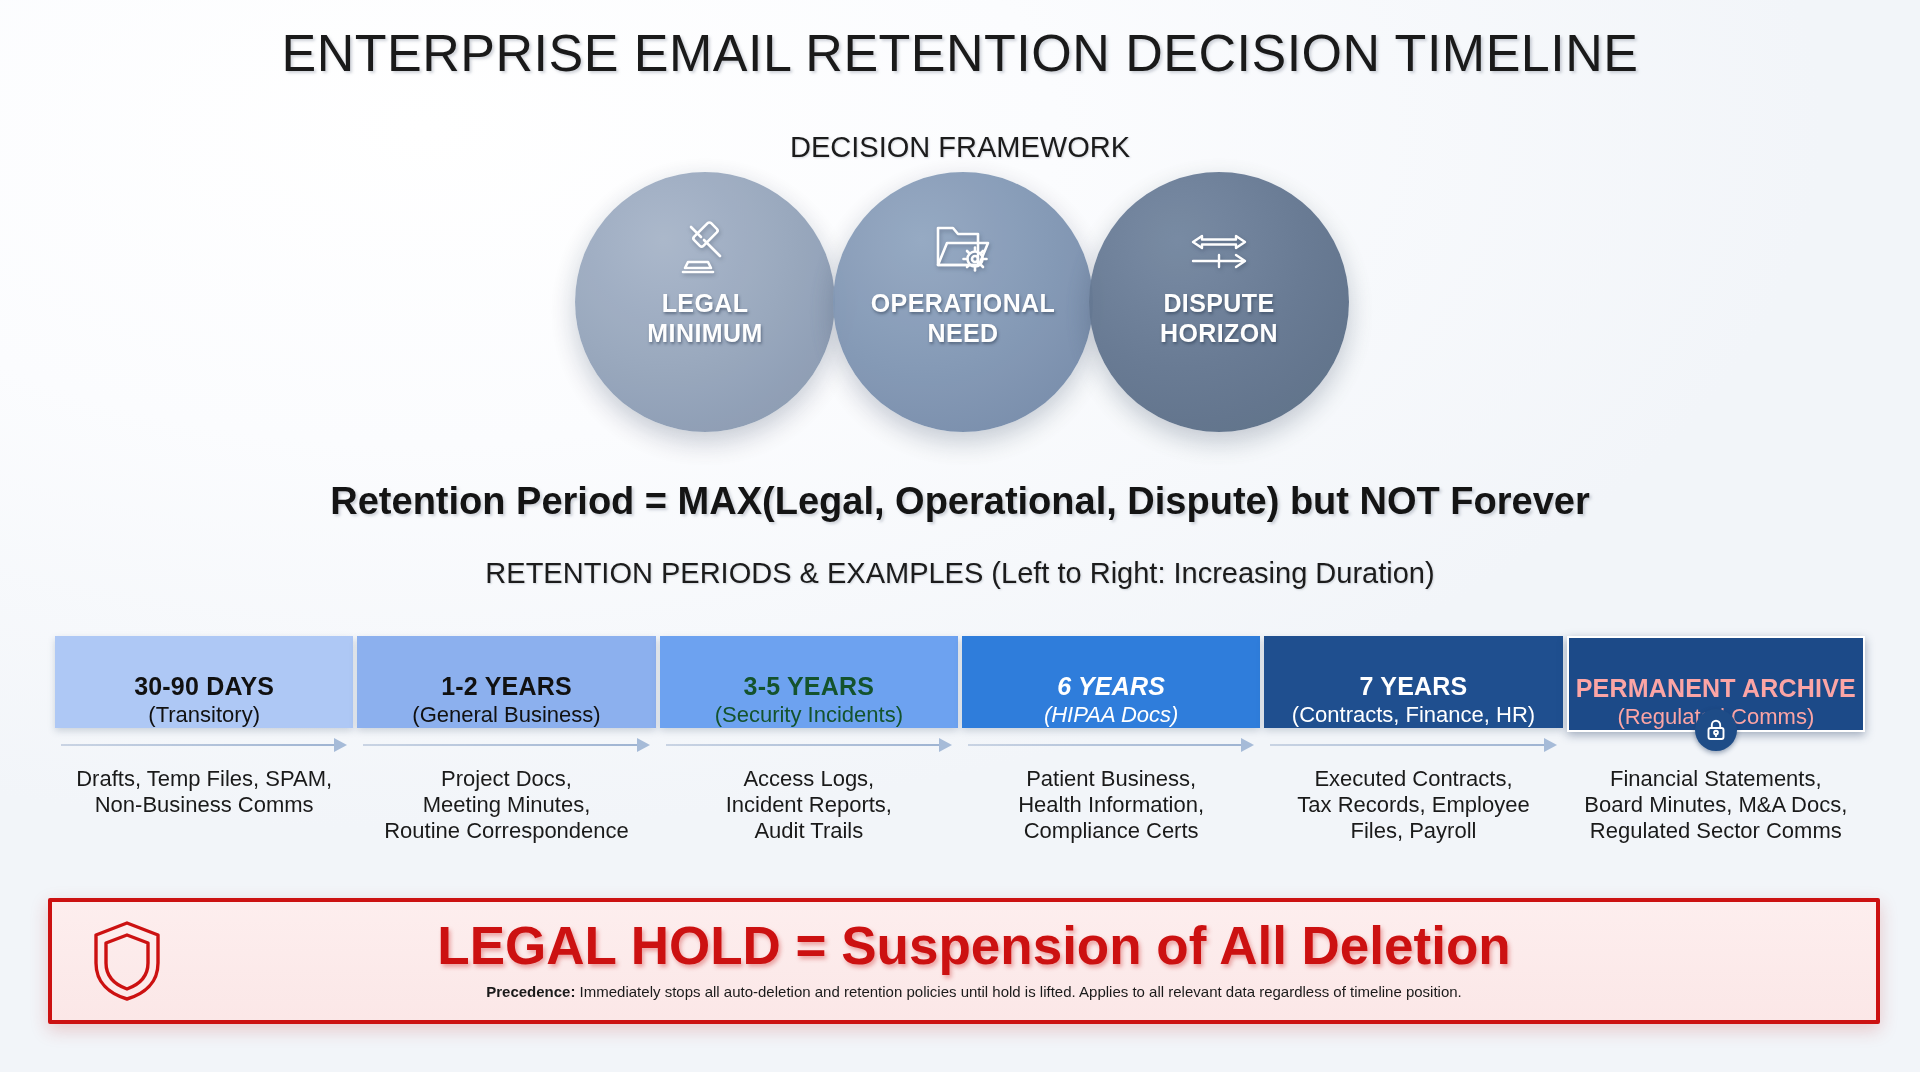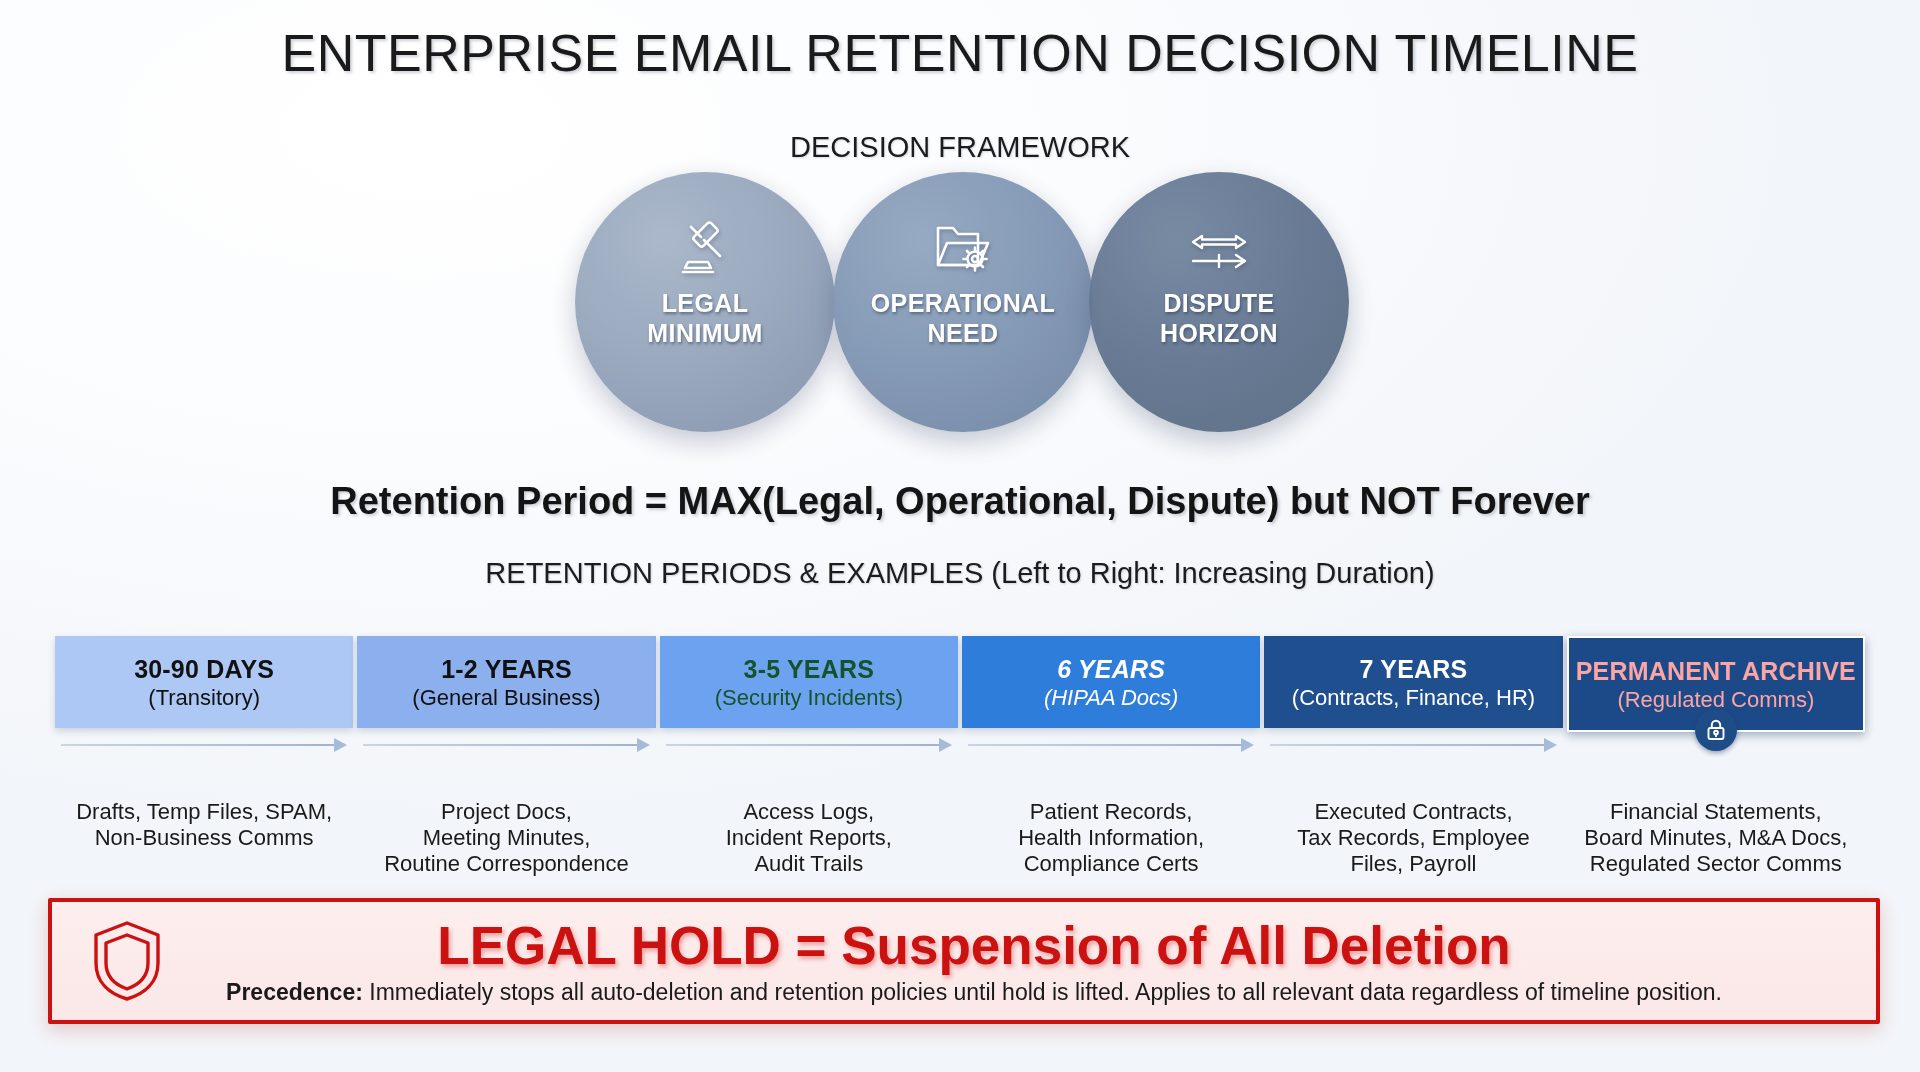--- a/index.html
+++ b/index.html
@@ -129,21 +129,21 @@
     display: flex;
     align-items: stretch;
     gap: 4px;
   }
   .tl-col { flex: 1 1 0; position: relative; }
   .tl-box {
     height: 92px;
     display: flex;
     flex-direction: column;
     align-items: center;
-    justify-content: center;
+    justify-content: flex-end;
     text-align: center;
     box-shadow: 0 3px 7px rgba(60,80,110,0.22);
     position: relative;
   }
   .tl-period {
     font-size: 25px;
     line-height: 30px;
     font-weight: bold;
     letter-spacing: 0.2px;
     font-family: "Liberation Sans Narrow", "Liberation Sans", sans-serif;
@@ -196,21 +196,21 @@
   }
   .tl-arrow-head {
     width: 0; height: 0;
     border-top: 7px solid transparent;
     border-bottom: 7px solid transparent;
     border-left: 13px solid #a6bbd8;
   }
 
   .tl-desc-row {
     position: absolute;
-    top: 799px;
+    top: 766px;
     left: 55px;
     width: 1810px;
     display: flex;
     gap: 4px;
   }
   .tl-desc {
     flex: 1 1 0;
     text-align: center;
     font-size: 22px;
     line-height: 26px;
@@ -248,21 +248,21 @@
   #lh-headline {
     font-size: 53px;
     line-height: 58px;
     font-weight: bold;
     color: #cc1111;
     font-family: "Liberation Sans Narrow", "Liberation Sans", sans-serif;
     text-shadow: 2px 3px 4px rgba(210,70,70,0.45);
   }
   #lh-note {
     margin-top: 4px;
-    font-size: 23px;
+    font-size: 15px;
     line-height: 26px;
     color: #1a1a1a;
     font-family: "Liberation Sans Narrow", "Liberation Sans", sans-serif;
   }
   #lh-note .bold { font-weight: bold; }
 </style>
 </head>
 <body>
 
 <div id="page">
@@ -411,21 +411,21 @@
         <div>Project Docs,</div>
         <div>Meeting Minutes,</div>
         <div>Routine Correspondence</div>
       </div>
       <div class="tl-desc">
         <div>Access Logs,</div>
         <div>Incident Reports,</div>
         <div>Audit Trails</div>
       </div>
       <div class="tl-desc">
-        <div>Patient Records,</div>
+        <div>Patient Business,</div>
         <div>Health Information,</div>
         <div>Compliance Certs</div>
       </div>
       <div class="tl-desc">
         <div>Executed Contracts,</div>
         <div>Tax Records, Employee</div>
         <div>Files, Payroll</div>
       </div>
       <div class="tl-desc">
         <div>Financial Statements,</div>

